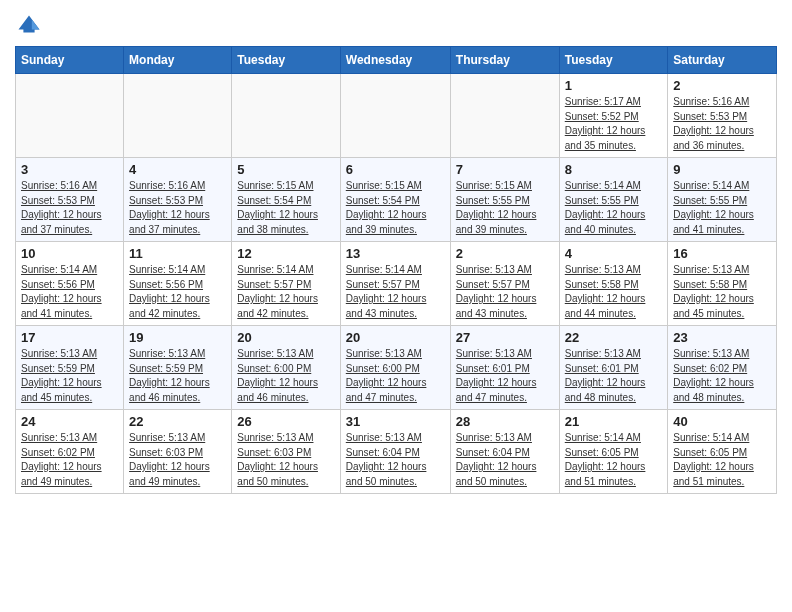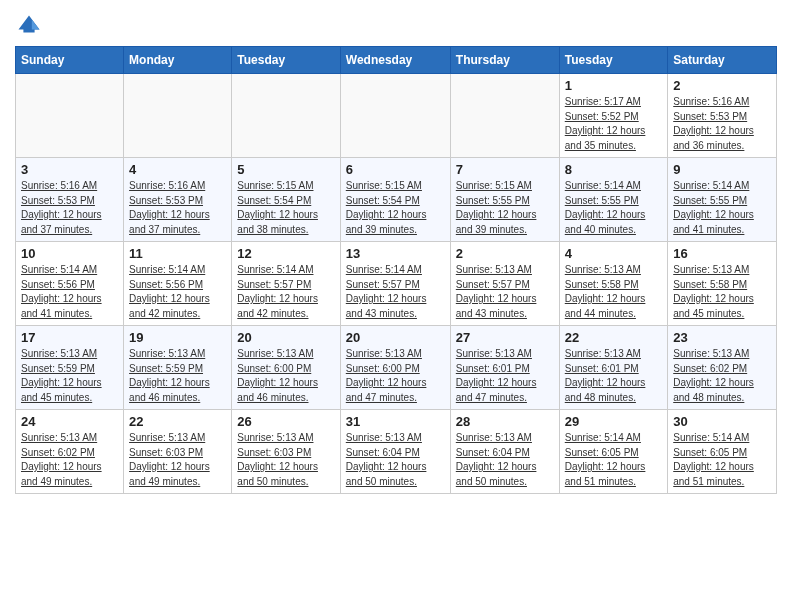--- a/index.html
+++ b/index.html
@@ -331,28 +331,28 @@
 and 50 minutes.</div>
         </td>
         <td>
           <div class="day-number">28</div>
           <div class="day-info" style="white-space: pre-line;">Sunrise: 5:13 AM
 Sunset: 6:04 PM
 Daylight: 12 hours
 and 50 minutes.</div>
         </td>
         <td>
-          <div class="day-number">29</div>
+          <div class="day-number">21</div>
           <div class="day-info" style="white-space: pre-line;">Sunrise: 5:14 AM
 Sunset: 6:05 PM
 Daylight: 12 hours
 and 51 minutes.</div>
         </td>
         <td>
-          <div class="day-number">30</div>
+          <div class="day-number">40</div>
           <div class="day-info" style="white-space: pre-line;">Sunrise: 5:14 AM
 Sunset: 6:05 PM
 Daylight: 12 hours
 and 51 minutes.</div>
         </td>
       </tr>
     </tbody>
 </table>
 
 </body></html>

